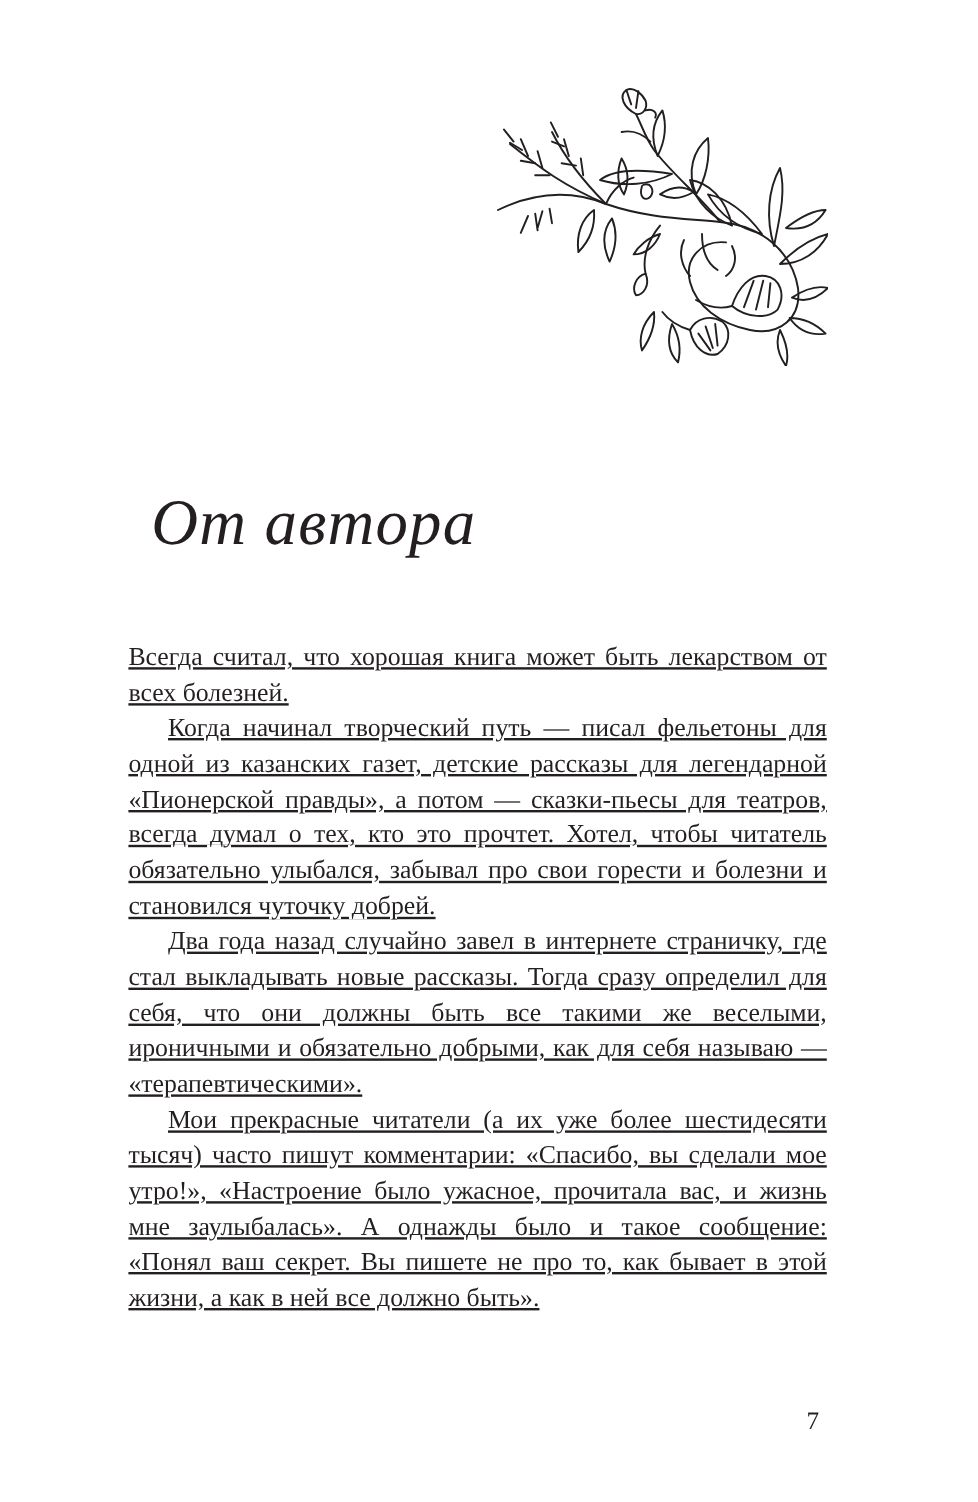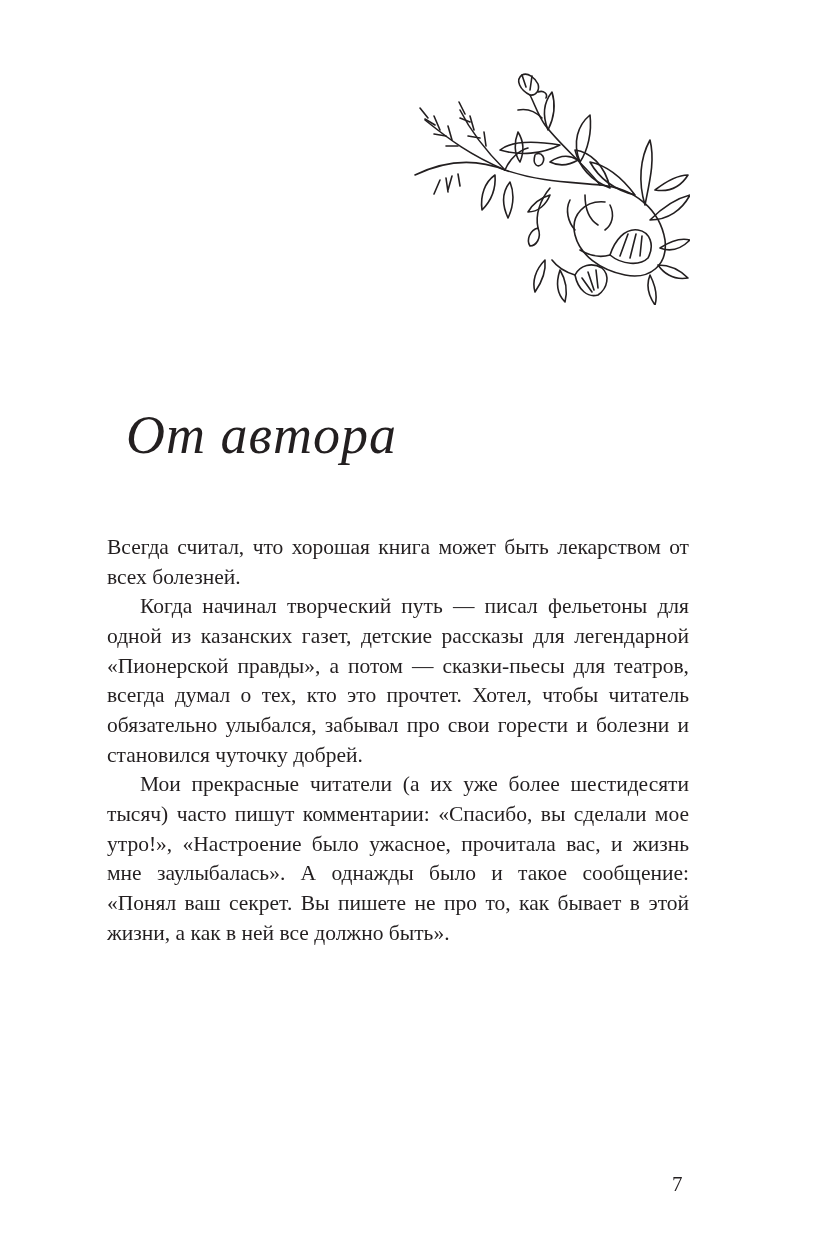--- a/index.html
+++ b/index.html
@@ -37,20 +37,21 @@
     }
     .body-text {
       position: absolute;
       left: 107px;
       top: 533px;
       width: 582px;
       font-size: 21.5px;
       line-height: 29.65px;
       text-align: justify;
       hyphens: manual;
+      text-decoration: underline;
     }
     .body-text p {
       margin: 0;
       text-indent: 33px;
     }
     .body-text p.first {
       text-indent: 0;
     }
     .page-number {
       position: absolute;
@@ -120,16 +121,17 @@
     <path d="M150 200 C 145 215, 148 225, 155 232 C 158 220, 156 210, 150 200 Z"></path>
     <path d="M135 190 C 125 200, 122 212, 125 222 C 132 212, 136 200, 135 190 Z"></path>
   </svg>
 </div>
 
 <h1 class="chapter-title">От автора</h1>
 
 <div class="body-text">
   <p class="first">Всегда считал, что хорошая книга может быть лекарством от всех болезней.</p>
   <p>Когда начинал творческий путь — писал фельетоны для одной из казанских газет, детские рассказы для легендарной «Пионерской правды», а потом — сказки-пьесы для театров, всегда думал о тех, кто это прочтет. Хотел, чтобы читатель обязательно улыбался, забывал про свои горести и болезни и становился чуточку добрей.</p>
+  <p>Два года назад случайно завел в интернете страничку, где стал выкладывать новые рассказы. Тогда сразу определил для себя, что они должны быть все такими же веселыми, ироничными и обязательно добрыми, как для себя называю — «терапевтическими».</p>
   <p>Мои прекрасные читатели (а их уже более шестидесяти тысяч) часто пишут комментарии: «Спасибо, вы сделали мое утро!», «Настроение было ужасное, прочитала вас, и жизнь мне заулыбалась». А однажды было и такое сообщение: «Понял ваш секрет. Вы пишете не про то, как бывает в этой жизни, а как в ней все должно быть».</p>
 </div>
 
 <div class="page-number">7</div>
 
 </body></html>

